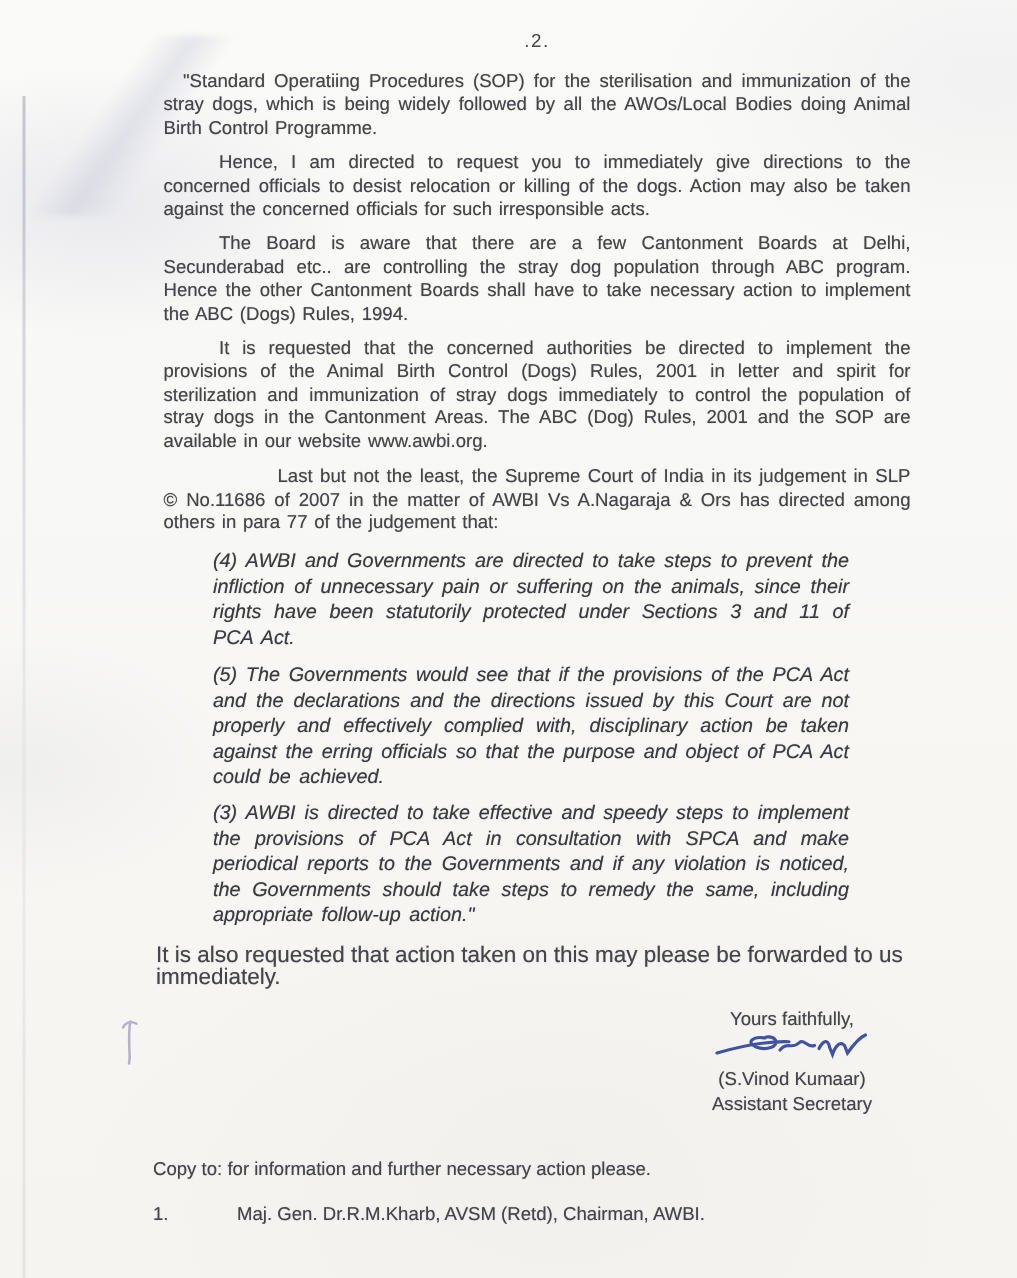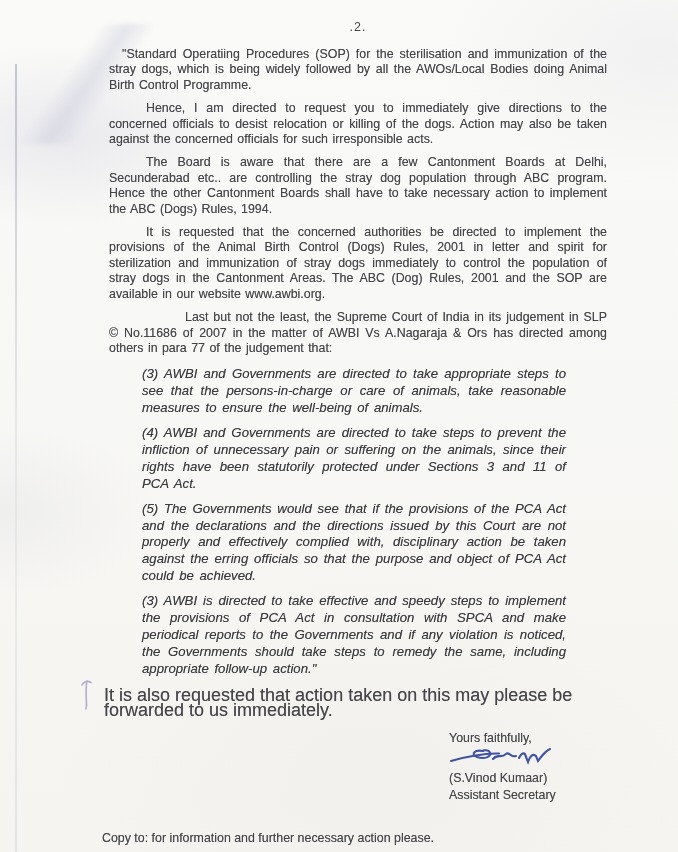--- a/index.html
+++ b/index.html
@@ -52,25 +52,25 @@
   .weblink{}
   .quote-p{
     font-style:italic;
     font-size:13.2px;line-height:16.9px;text-align:justify;
     color:var(--quote_ink);
     margin:0 0 8px 33px;width:424px;
     text-shadow:0 0 0.6px rgba(55,55,64,0.55);
     word-spacing:2px;
   }
   .final-p{
-    font-size:18px;line-height:15.4px;margin:5px 0 0 -5px;
+    font-size:15px;line-height:15.4px;margin:5px 0 0 -5px;
     text-shadow:0 0 0.6px rgba(70,70,78,0.55);
   }
   .closing{
-    margin:11px 0 0 auto;width:158px;text-align:left;
+    margin:11px 0 0 auto;width:158px;text-align:center;
     font-size:12.4px;line-height:17px;
     text-shadow:0 0 0.6px rgba(70,70,78,0.55);
   }
   .signature-wrap{height:24px;margin:-1px 0 0 0;color:var(--signature_blue);}
   .copy-block{
     margin:27px 0 0 -7px;font-size:12.4px;line-height:15.6px;
     text-shadow:0 0 0.6px rgba(70,70,78,0.55);
   }
   .copy-items{margin-top:15px;}
   .copy-item{display:flex;}
@@ -95,21 +95,20 @@
     <p class="body-p indent-sm">"Standard Operatiing Procedures (SOP) for the sterilisation and immunization of the stray dogs, which is being widely followed by all the AWOs/Local Bodies doing Animal Birth Control Programme.</p>
 
     <p class="body-p indent-md">Hence, I am directed to request you to immediately give directions to the concerned officials to desist relocation or killing of the dogs. Action may also be taken against the concerned officials for such irresponsible acts.</p>
 
     <p class="body-p indent-md">The Board is aware that there are a few Cantonment Boards at Delhi, Secunderabad etc.. are controlling the stray dog population through ABC program. Hence the other Cantonment Boards shall have to take necessary action to implement the ABC (Dogs) Rules, 1994.</p>
 
     <p class="body-p indent-md"><span>It is requested that the concerned authorities be directed to implement the provisions of the Animal Birth Control (Dogs) Rules, 2001 in letter and spirit for sterilization and immunization of stray dogs immediately to control the population of stray dogs in the Cantonment Areas. The ABC (Dog) Rules, 2001 and the SOP are available in our website </span><span class="weblink">www.awbi.org</span><span>.</span></p>
 
     <p class="body-p indent-lg" style="margin-bottom:10px;">Last but not the least, the Supreme Court of India in its judgement in SLP © No.11686 of 2007 in the matter of AWBI Vs A.Nagaraja &amp; Ors has directed among others in para 77 of the judgement that:</p>
 
-    <p class="quote-p">(3) AWBI and Governments are directed to take appropriate steps to see that the persons-in-charge or care of animals, take reasonable measures to ensure the well-being of animals.</p>
 
     <p class="quote-p">(4) AWBI and Governments are directed to take steps to prevent the infliction of unnecessary pain or suffering on the animals, since their rights have been statutorily protected under Sections 3 and 11 of PCA Act.</p>
 
     <p class="quote-p">(5) The Governments would see that if the provisions of the PCA Act and the declarations and the directions issued by this Court are not properly and effectively complied with, disciplinary action be taken against the erring officials so that the purpose and object of PCA Act could be achieved.</p>
 
     <p class="quote-p" style="margin-bottom:10px;">(3) AWBI is directed to take effective and speedy steps to implement the provisions of PCA Act in consultation with SPCA and make periodical reports to the Governments and if any violation is noticed, the Governments should take steps to remedy the same, including appropriate follow-up action."</p>
 
     <p class="final-p">It is also requested that action taken on this may please be forwarded to us immediately.</p>
 
     <div class="closing">

